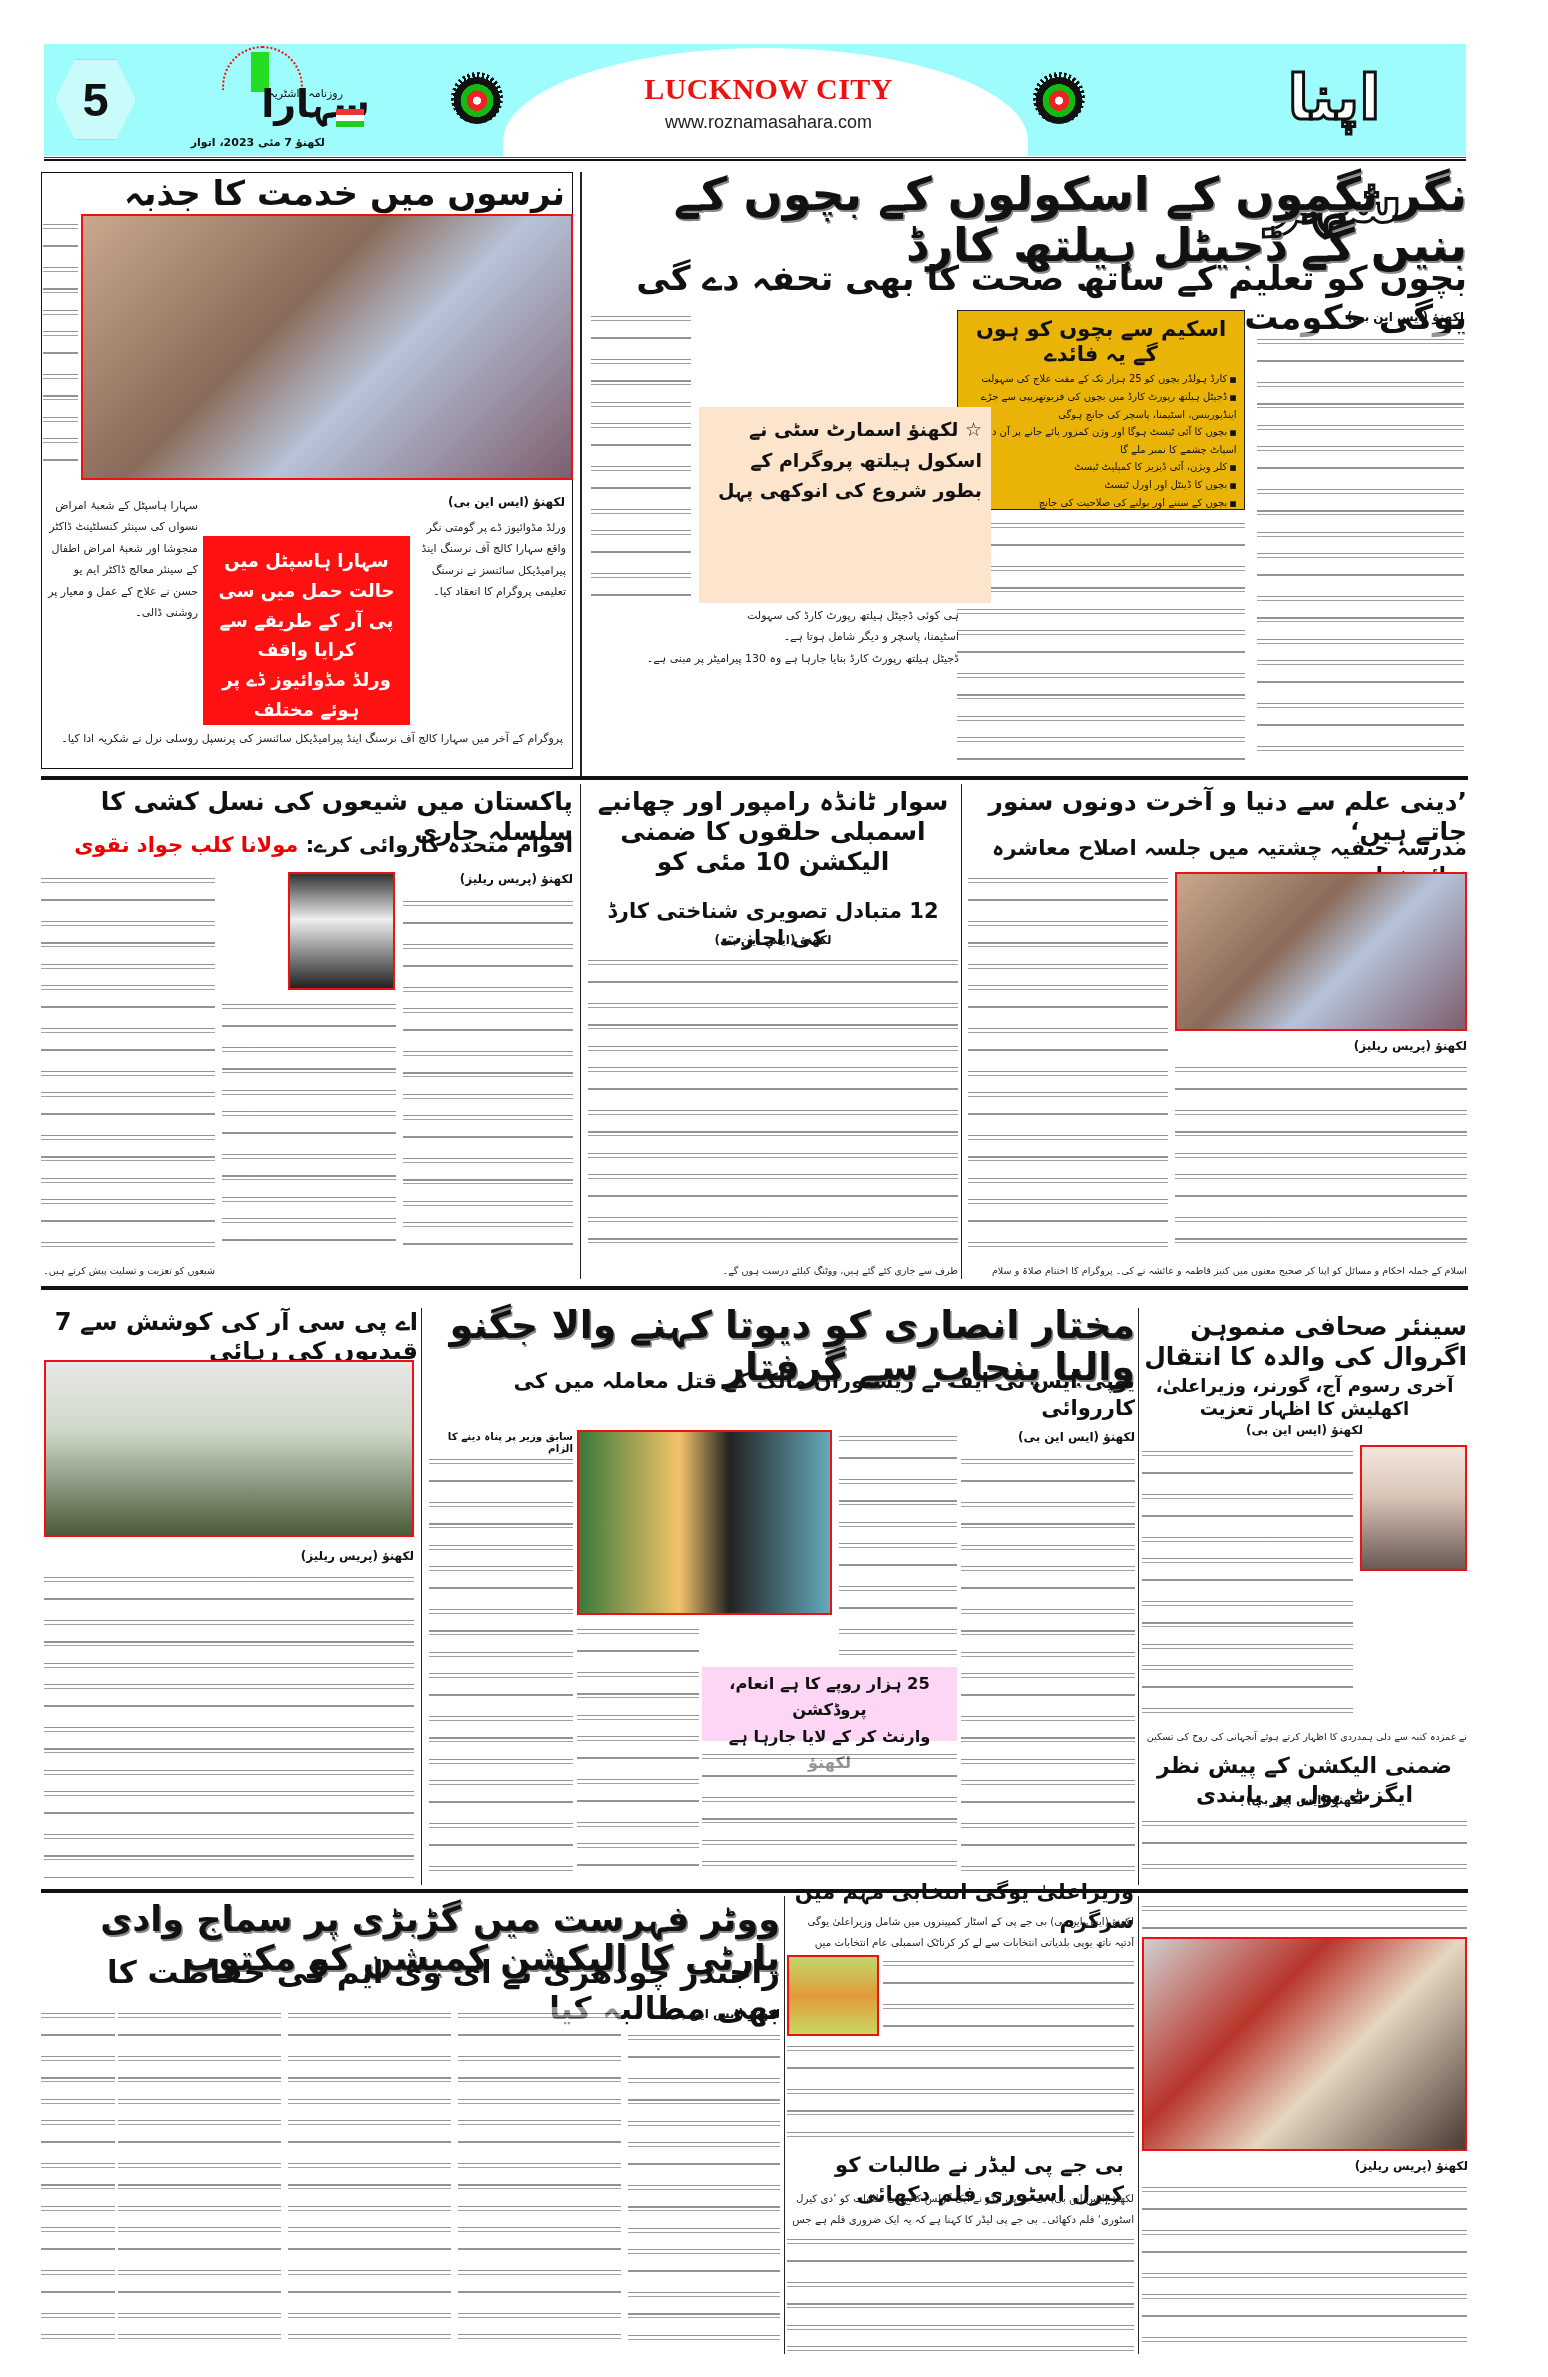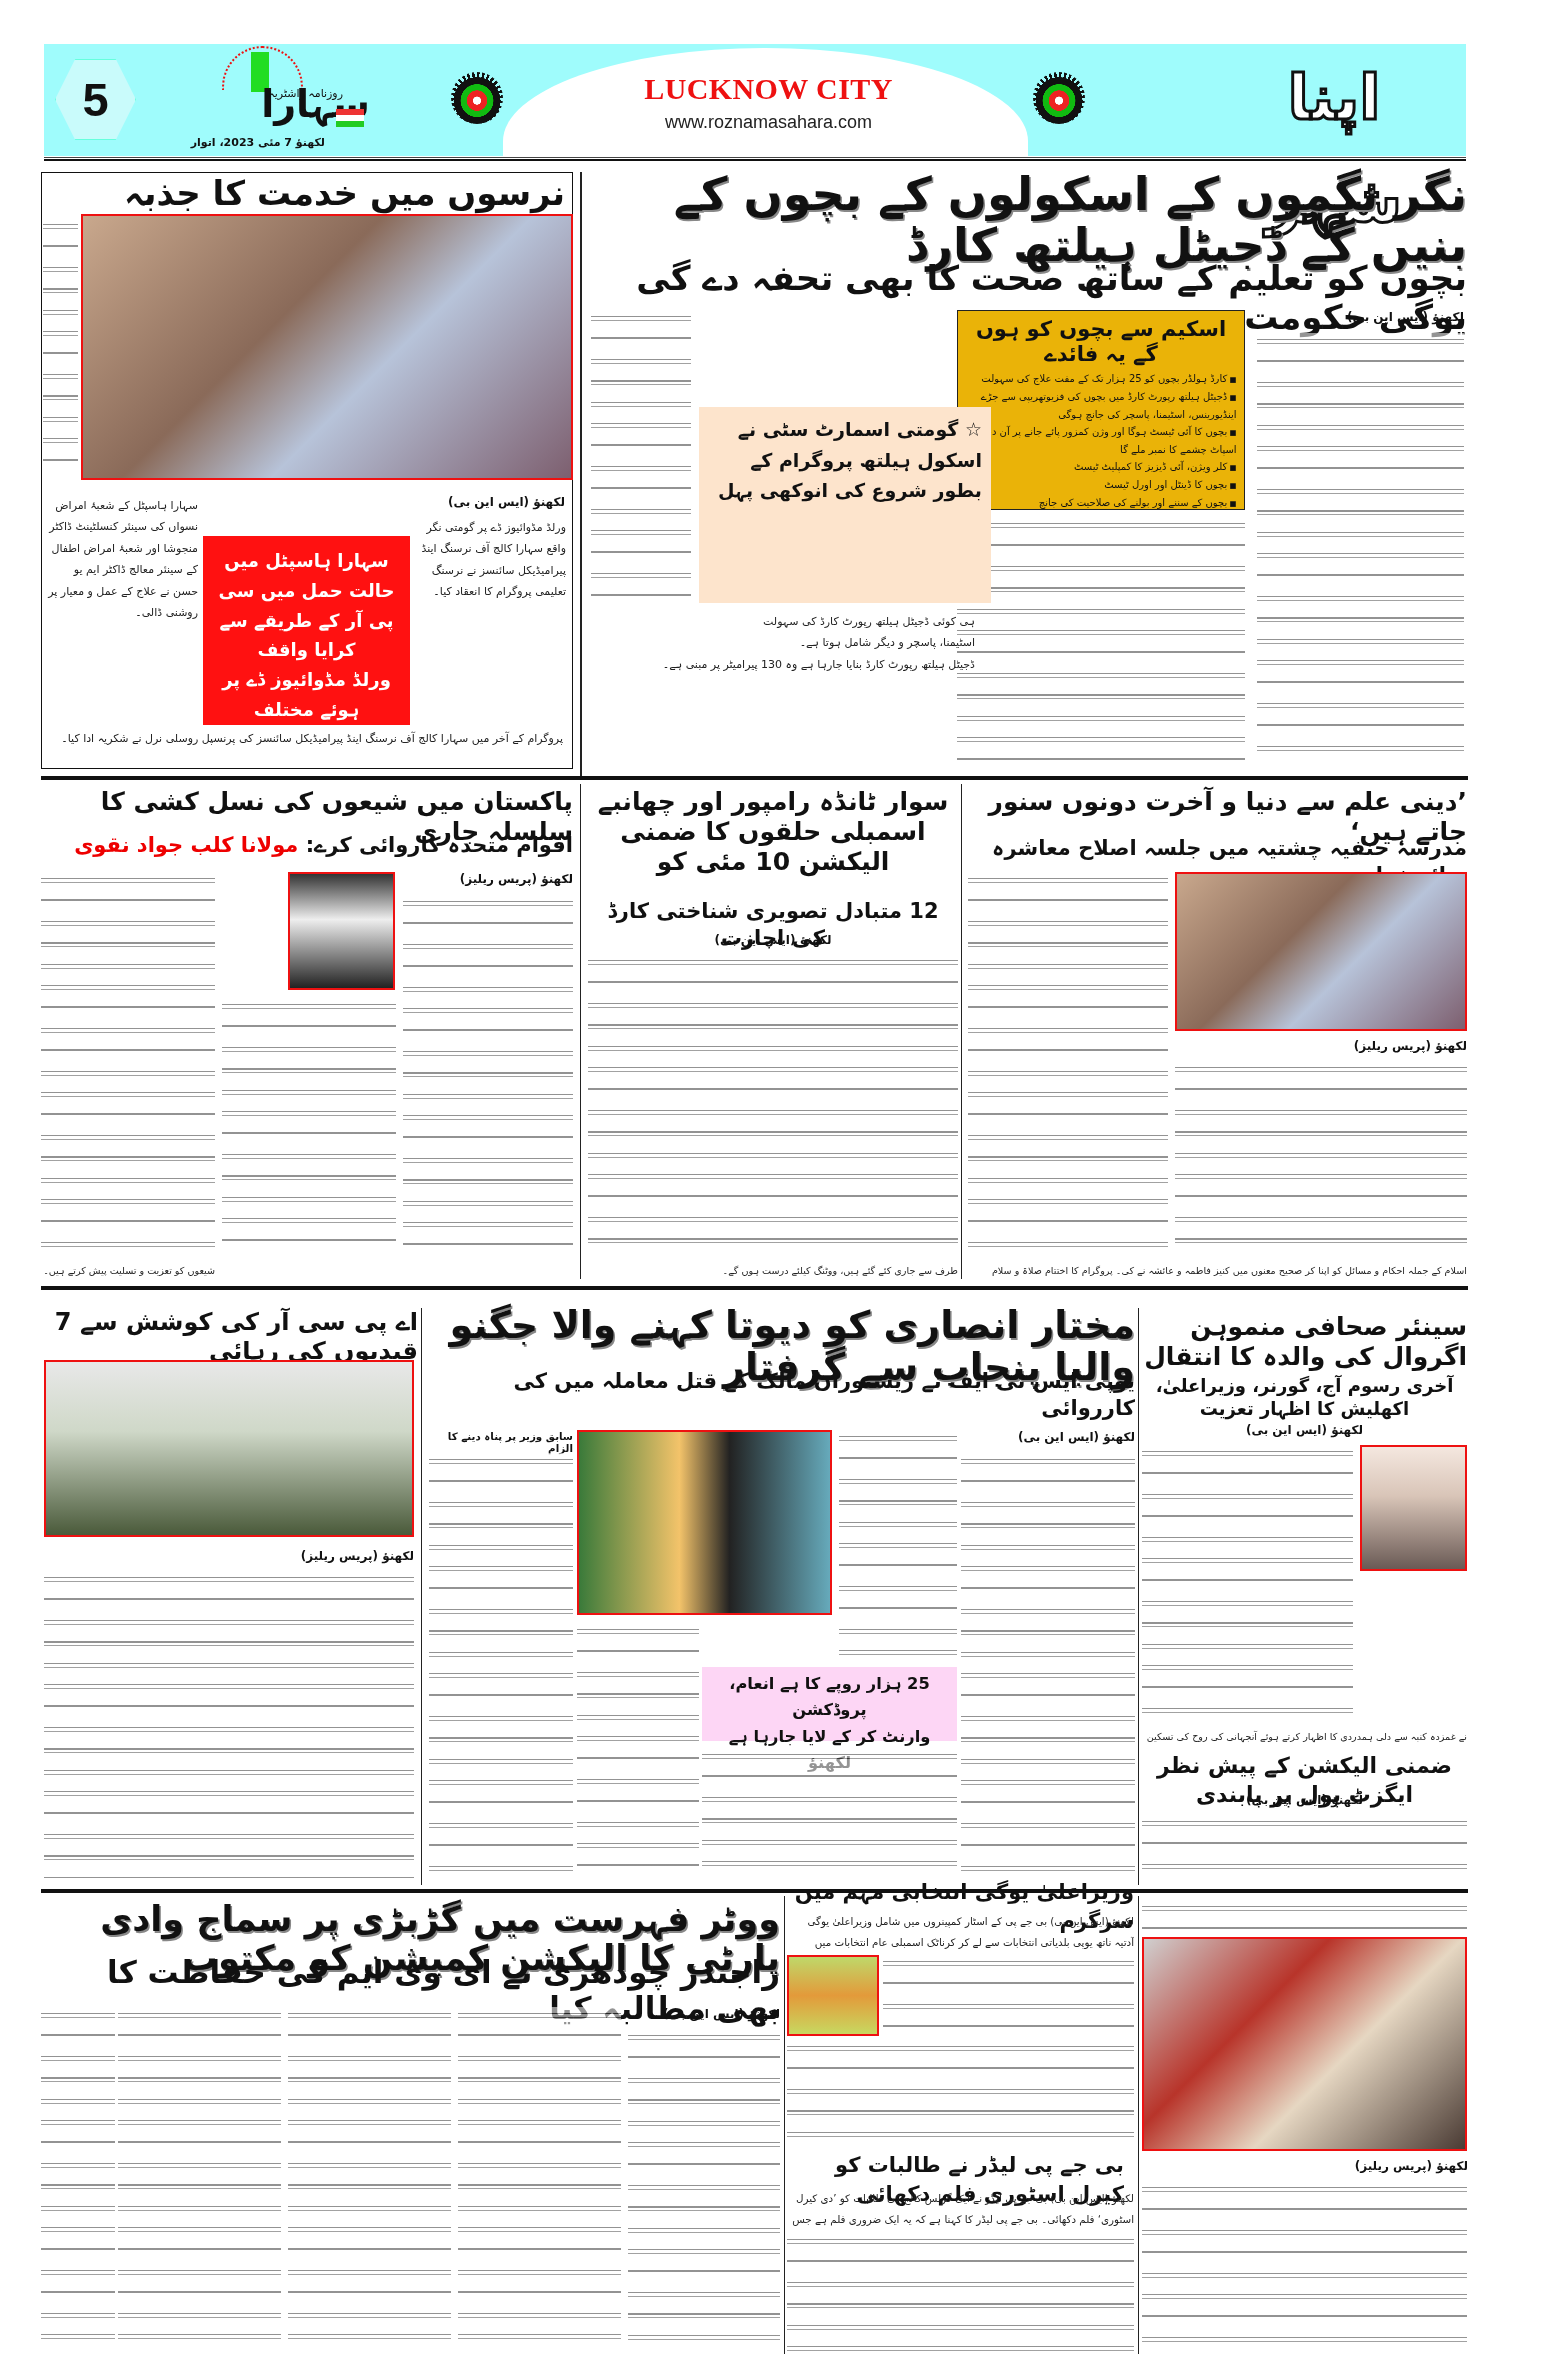--- a/index.html
+++ b/index.html
@@ -97,24 +97,24 @@
   <div class="scheme-item">کارڈ ہولڈر بچوں کو 25 ہزار تک کے مفت علاج کی سہولت</div>
   <div class="scheme-item">ڈجیٹل ہیلتھ رپورٹ کارڈ میں بچوں کی فزیوتھریپی سے جڑے اینڈیورینس، اسٹیمنا، پاسچر کی جانچ ہوگی</div>
   <div class="scheme-item">بچوں کا آئی ٹیسٹ ہوگا اور وژن کمزور پائے جانے پر آن دی اسپاٹ چشمے کا نمبر ملے گا</div>
   <div class="scheme-item">کلر ویژن، آئی ڈیزیز کا کمپلیٹ ٹیسٹ</div>
   <div class="scheme-item">بچوں کا ڈینٹل اور اورل ٹیسٹ</div>
   <div class="scheme-item">بچوں کے سننے اور بولنے کی صلاحیت کی جانچ</div>
 </div>
 
 <div class="abs fill-lines" style="left:957px;top:517px;width:288px;height:244px;"></div>
 <div class="abs peach-box rtl">
-  <div class="peach-line">☆ گومتی اسمارٹ سٹی نے اسکول ہیلتھ پروگرام کے بطور شروع کی انوکھی پہل</div>
+  <div class="peach-line">☆ لکھنؤ اسمارٹ سٹی نے اسکول ہیلتھ پروگرام کے بطور شروع کی انوکھی پہل</div>
 </div>
 <div class="abs fill-lines" style="left:591px;top:310px;width:100px;height:288px;"></div>
-<div class="abs body-col rtl" style="left:576px;top:605px;width:399px;height:157px;margin-top:6px;">
+<div class="abs body-col rtl" style="left:560px;top:605px;width:399px;height:157px;">
   <div>ہی کوئی ڈجیٹل ہیلتھ رپورٹ کارڈ کی سہولت</div>
   <div>اسٹیمنا، پاسچر و دیگر شامل ہوتا ہے۔</div>
   <div>ڈجیٹل ہیلتھ رپورٹ کارڈ بنایا جارہا ہے وہ 130 پیرامیٹر پر مبنی ہے۔</div>
 </div>
 
 <div class="abs boxed" style="left:41px;top:172px;width:532px;height:597px;"></div>
 <div class="abs hl-med rtl" style="left:48px;top:174px;width:517px;">نرسوں میں خدمت کا جذبہ ضروری</div>
 <div class="abs photo" style="left:81px;top:214px;width:492px;height:266px;"></div>
 <div class="abs fill-lines" style="left:43px;top:218px;width:35px;height:255px;"></div>
 <div class="abs dateline rtl" style="left:310px;top:495px;width:255px;">لکھنؤ (ایس این بی)</div>

